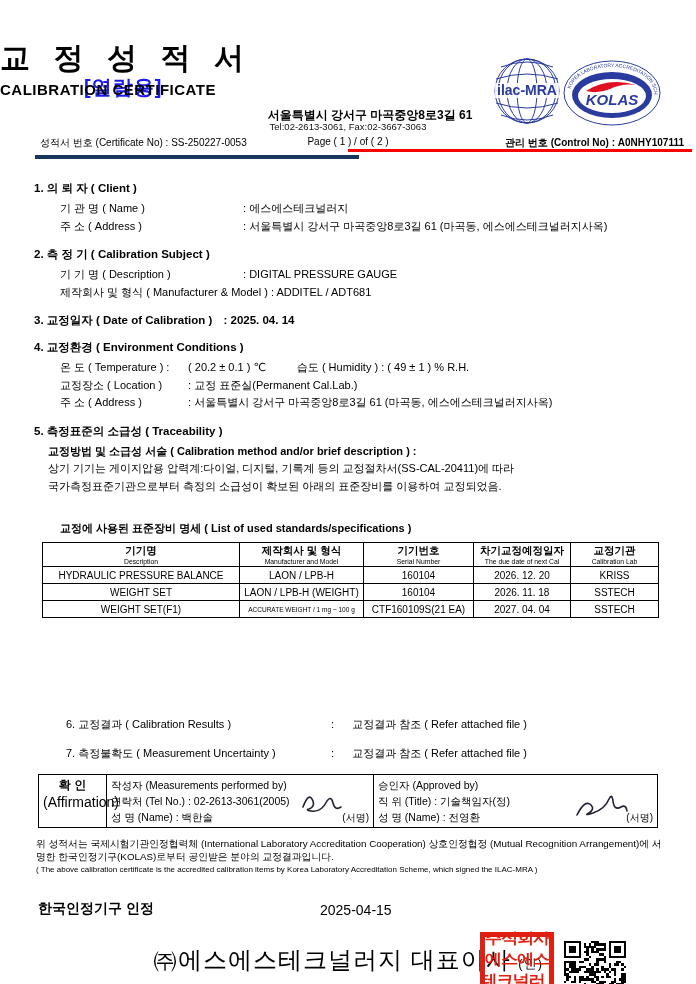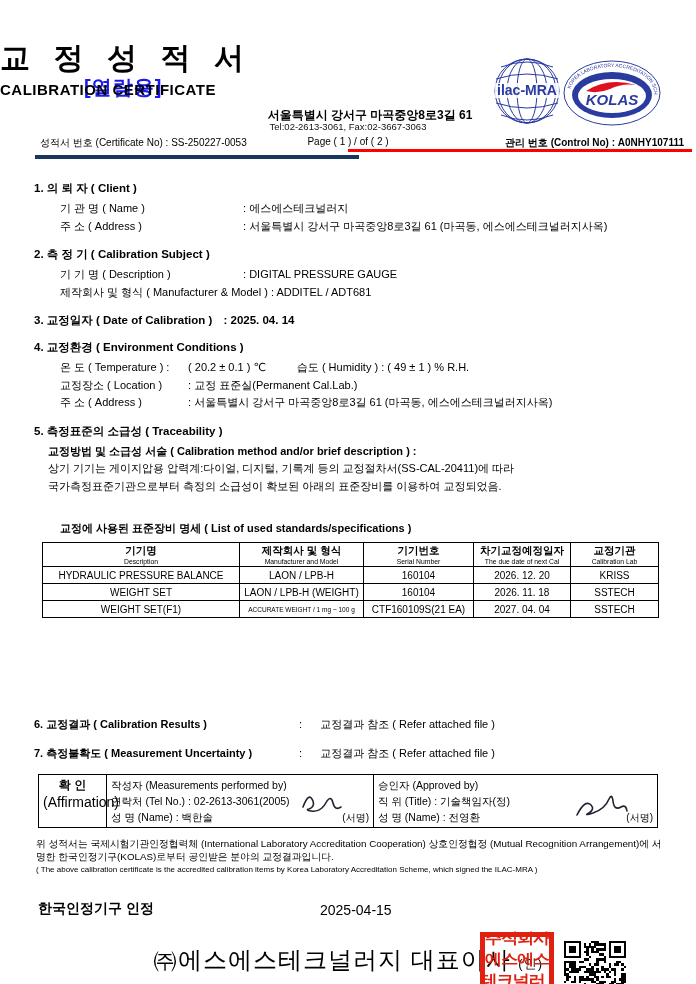--- a/index.html
+++ b/index.html
@@ -37,21 +37,21 @@
   table.std { border-collapse:collapse; margin:2px 0 0 42px; width:616px; table-layout:fixed; }
   table.std th, table.std td { border:1.5px solid #000; text-align:center; padding:1px 1px; overflow:hidden; }
   table.std th { font-weight:bold; }
   table.std .ko { font-size:10.5px; font-weight:bold; }
   table.std .en { font-size:6.8px; font-weight:normal; }
   table.std td { font-size:10px; height:17px; }
   table.std td.small { font-size:6.5px; }
   .c1{width:197px}.c2{width:124px}.c3{width:110px}.c4{width:97px}.c5{width:88px}
 
   .res-row { margin:0 0 0 34px; line-height:17px; white-space:nowrap; font-size:11px; }
-  .res-lbl { display:inline-block; min-width:262px; font-weight:bold; }
+  .res-lbl { display:inline-block; min-width:262px; font-weight:normal;margin-left:32px; }
   .res-sep { display:inline-block; min-width:18px; }
   .sec6 { margin-top:98px; }
   .sec7 { margin-top:12px; }
 
   
   table.aff { border-collapse:collapse; margin:12px 0 0 38px; width:620px; table-layout:fixed; }
   table.aff td { border:1.5px solid #000; vertical-align:top; font-size:10.5px; padding:2px 4px; }
   td.aff-title { width:68px; text-align:center; vertical-align:middle; }
   td.aff-mid { width:267px; position:relative; }
   td.aff-right { position:relative; }

